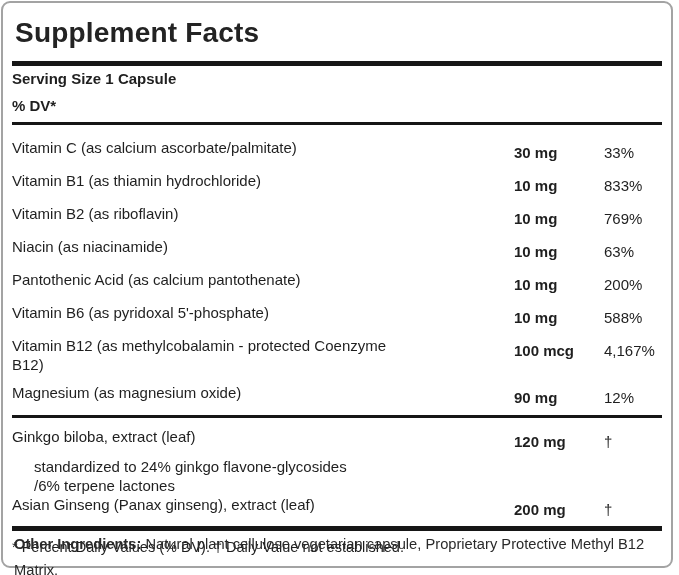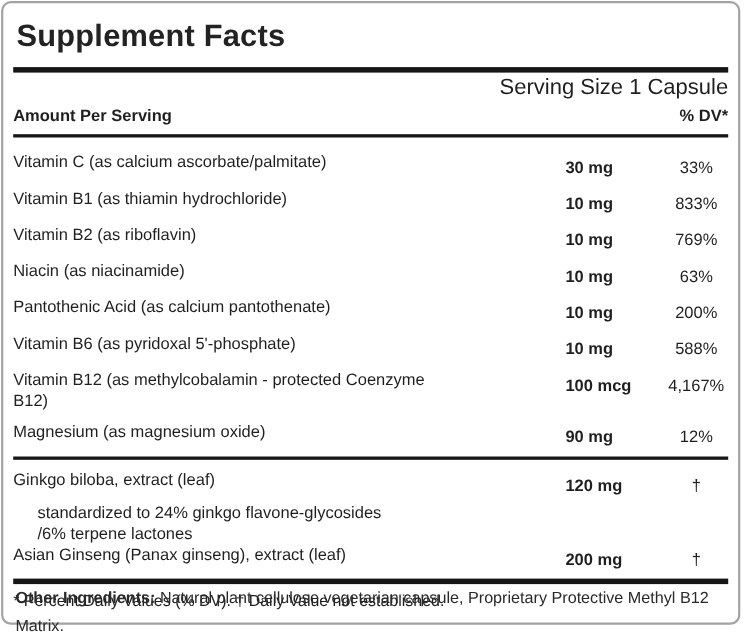--- a/index.html
+++ b/index.html
@@ -15,35 +15,35 @@
     padding:0 9px 10px 9px;box-sizing:border-box;
   }
   .title{
     margin:13px 0 0 3px;font-size:28px;font-weight:bold;color:#232323;
     line-height:33px;letter-spacing:0.2px;
   }
   .rule{background:#161616;}
   .rule-thick{height:5px;margin-top:12px;}
   .rule-med{height:3px;}
   .serving{
-    margin-top:4px;text-align:right;font-size:20px;font-weight:normal;line-height:18px;
+    margin-top:4px;font-size:15px;font-weight:bold;line-height:18px;
   }
   .hdr{
     margin-top:9px;display:flex;justify-content:space-between;
     font-size:15px;font-weight:bold;line-height:18px;
   }
   .hdr-rule{margin-top:7px;}
   .rows{margin-top:13px;}
   .s-row{
     display:grid;grid-template-columns:1fr 78px 58px;
     margin-top:9px;font-size:15px;line-height:19px;gap:12px;
   }
   .s-row .name{white-space:pre-line;}
   .s-row .amt{text-align:left;padding-top:5px;white-space:nowrap;font-weight:bold;}
-  .s-row .dv{text-align:center;padding-top:5px;white-space:nowrap;}
+  .s-row .dv{text-align:left;padding-top:5px;white-space:nowrap;}
   .herb-rule{margin-top:8px;}
   .herb-first{margin-top:9px;}
   .sub{
     margin:6px 0 0 22px;font-size:15px;line-height:19px;white-space:pre-line;
   }
   .bot-rule{margin-top:7px;}
   .footnote{margin-top:7px;font-size:14.5px;line-height:18px;}
   .other{
     position:absolute;left:14px;top:531px;width:652px;margin:0;
     font-size:14.7px;line-height:26px;color:#2a2a2a;
@@ -57,21 +57,20 @@
 <div class="page">
   <div class="panel">
 
     <div class="title">Supplement Facts</div>
 
     <div class="rule rule-thick"></div>
 
     <div class="serving">Serving Size 1 Capsule</div>
 
     <div class="hdr">
-      <span>Amount Per Serving</span>
       <span>% DV*</span>
     </div>
 
     <div class="rule rule-med hdr-rule"></div>
 
     <div class="rows">
       <div class="s-row">
         <span class="name">Vitamin C (as calcium ascorbate/palmitate)</span>
         <span class="amt">30 mg</span>
         <span class="dv">33%</span>

